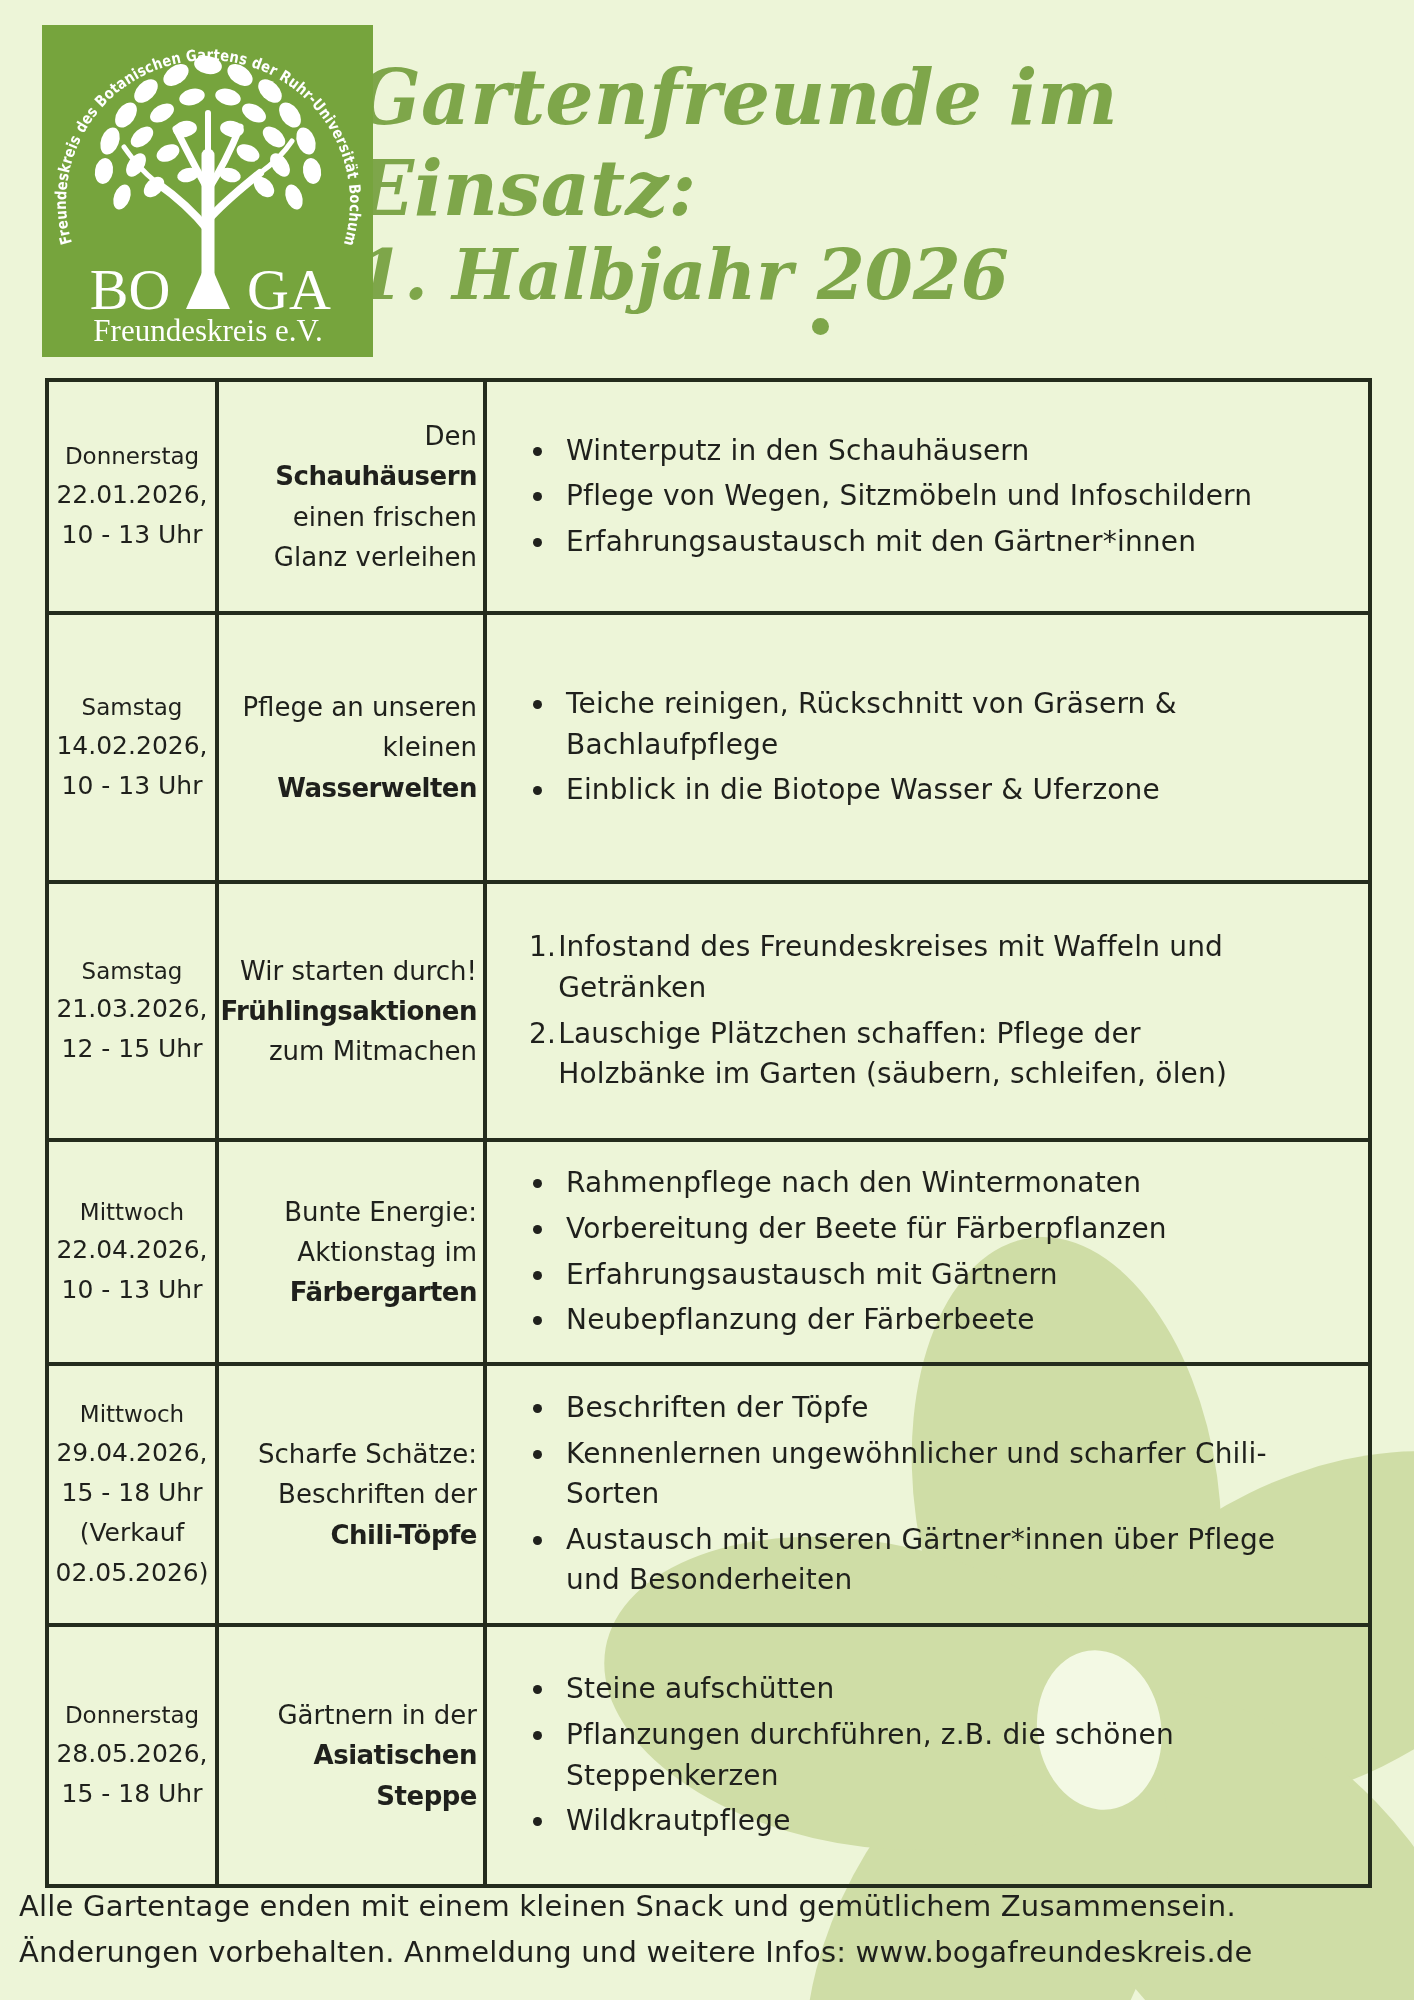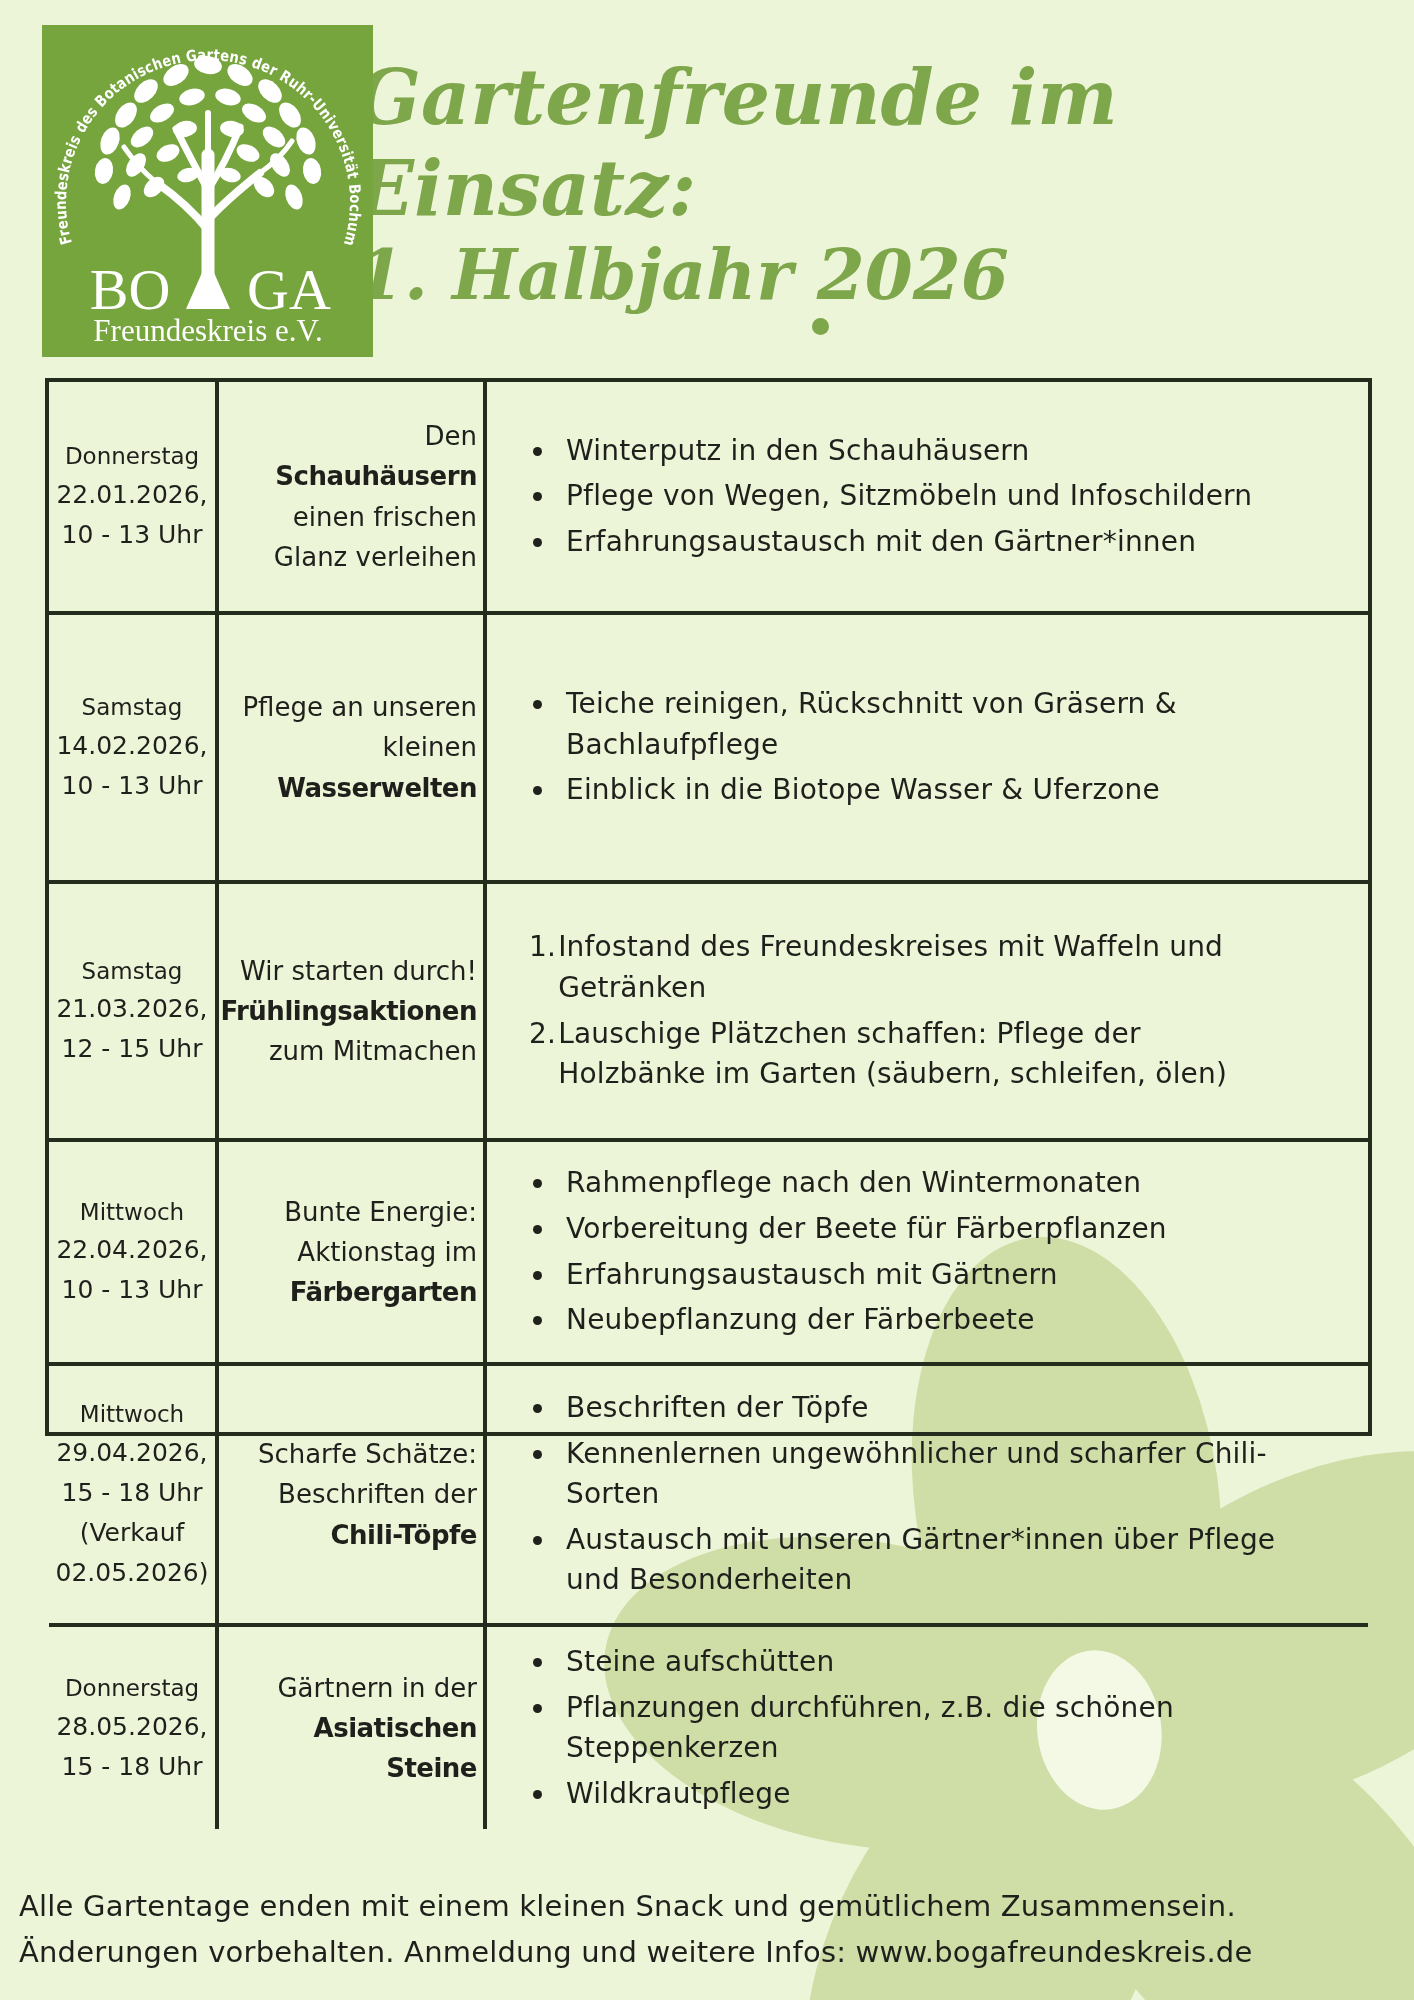--- a/index.html
+++ b/index.html
@@ -23,21 +23,21 @@
     color:#7ea64a;
   }
   .title-line1{font-size:76px;line-height:1.2;}
   .title-line2{font-size:69px;line-height:1.2;}
   .deco-dot{
     position:absolute;left:812px;top:318px;width:17px;height:17px;
     border-radius:50%;background:#7ea64a;z-index:1;
   }
   
   .schedule{
-    position:absolute;left:45px;top:378px;width:1327px;height:1058px;
+    position:absolute;left:45px;top:378px;width:1327px;height:1510px;
     box-sizing:border-box;
     border:4px solid #242c1d;
     display:grid;
     grid-template-columns:170px 268px auto;
     grid-template-rows:233px 269px 258px 224px 261px auto;
     z-index:1;
     background:transparent;
   }
   .cell{
     box-sizing:border-box;
@@ -270,21 +270,21 @@
       </ul>
     </div>
     <div class="cell date-cell last-row">
       <div class="date-line">Donnerstag</div>
       <div class="date-line">28.05.2026,</div>
       <div class="date-line">15 - 18 Uhr</div>
     </div>
     <div class="cell title-cell last-row">
       <div class="title-line">Gärtnern in der</div>
       <div class="title-line bold">Asiatischen</div>
-      <div class="title-line bold">Steine</div>
+      <div class="title-line bold">Steppe</div>
     </div>
     <div class="cell list-cell last-col last-row">
       <ul class="items">
         <li class="item">
           <span class="dot"></span>
           <span class="itxt">Steine aufschütten</span>
         </li>
         <li class="item">
           <span class="dot"></span>
           <span class="itxt">Pflanzungen durchführen, z.B. die schönen Steppenkerzen</span>

